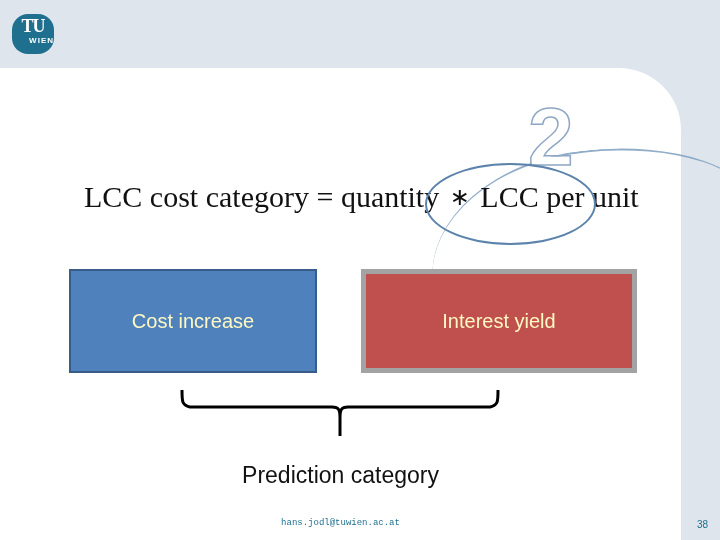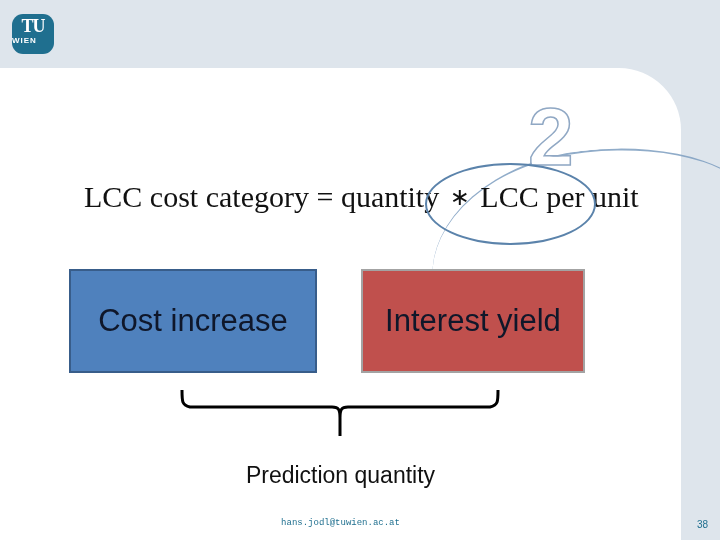--- a/index.html
+++ b/index.html
@@ -42,40 +42,40 @@
     height: 68px;
   }
 
   .tu-logo {
     position: absolute;
     left: 12px;
     top: 14px;
     width: 42px;
     height: 40px;
     background: #1f6f8f;
-    border-radius: 11px;
+    border-radius: 16px;
     box-sizing: border-box;
     padding-top: 3px;
   }
   .tu-logo .tu-top {
     color: #ffffff;
     font-family: "Liberation Serif", serif;
     font-weight: bold;
     font-size: 18px;
     line-height: 19px;
     text-align: center;
     letter-spacing: -1px;
   }
   .tu-logo .tu-bottom {
     color: #ffffff;
     font-family: "Liberation Sans", sans-serif;
     font-weight: bold;
     font-size: 8px;
     line-height: 10px;
-    text-align: left;
+    text-align: right;
     letter-spacing: 1px;
   }
 
   .slide-title {
     position: absolute;
     left: 80px;
     top: 14px;
     font-family: "Liberation Sans", sans-serif;
     font-size: 31px;
     color: #0a0a0a;
@@ -140,39 +140,39 @@
     border-radius: 50%;
   }
 
   
   .box {
     position: absolute;
     box-sizing: border-box;
     display: flex;
     align-items: center;
     justify-content: center;
-    color: #0f172a;
-    font-family: "Liberation Sans", sans-serif;
-    font-size: 31px;
+    color: #fef9c3;
+    font-family: "Liberation Sans", sans-serif;
+    font-size: 20px;
   }
   .box-cost {
     left: 69px;
     top: 269px;
     width: 248px;
     height: 104px;
     background: #4f81bd;
     border: 2px solid #385d8a;
   }
   .box-interest {
     left: 361px;
     top: 269px;
-    width: 224px;
+    width: 276px;
     height: 104px;
     background: #c0504d;
-    border: 2px solid #a3a3a3;
+    border: 5px solid #a3a3a3;
   }
 
   
   .brace {
     position: absolute;
     left: 176px;
     top: 388px;
     width: 328px;
     height: 50px;
   }
@@ -242,18 +242,18 @@
   <div class="box box-interest">
     <span>Interest yield</span>
   </div>
 
   <div class="brace">
     <svg width="328" height="50" viewBox="0 0 328 50" fill="none" xmlns="http://www.w3.org/2000/svg">
       <path d="M6 2 C6 14, 6 17, 14 19 L156 19 C163 19, 164 22, 164 30 L164 48 L164 30 C164 22, 165 19, 172 19 L314 19 C322 17, 322 14, 322 2" stroke="#000000" stroke-width="3" fill="none" stroke-linecap="butt" stroke-linejoin="miter"></path>
     </svg>
   </div>
 
-  <div class="caption">Prediction quantity</div>
+  <div class="caption">Prediction category</div>
 
   <div class="footer-email">hans.jodl@tuwien.ac.at</div>
   <div class="page-number">38</div>
 
 </div>
 
 </body></html>

